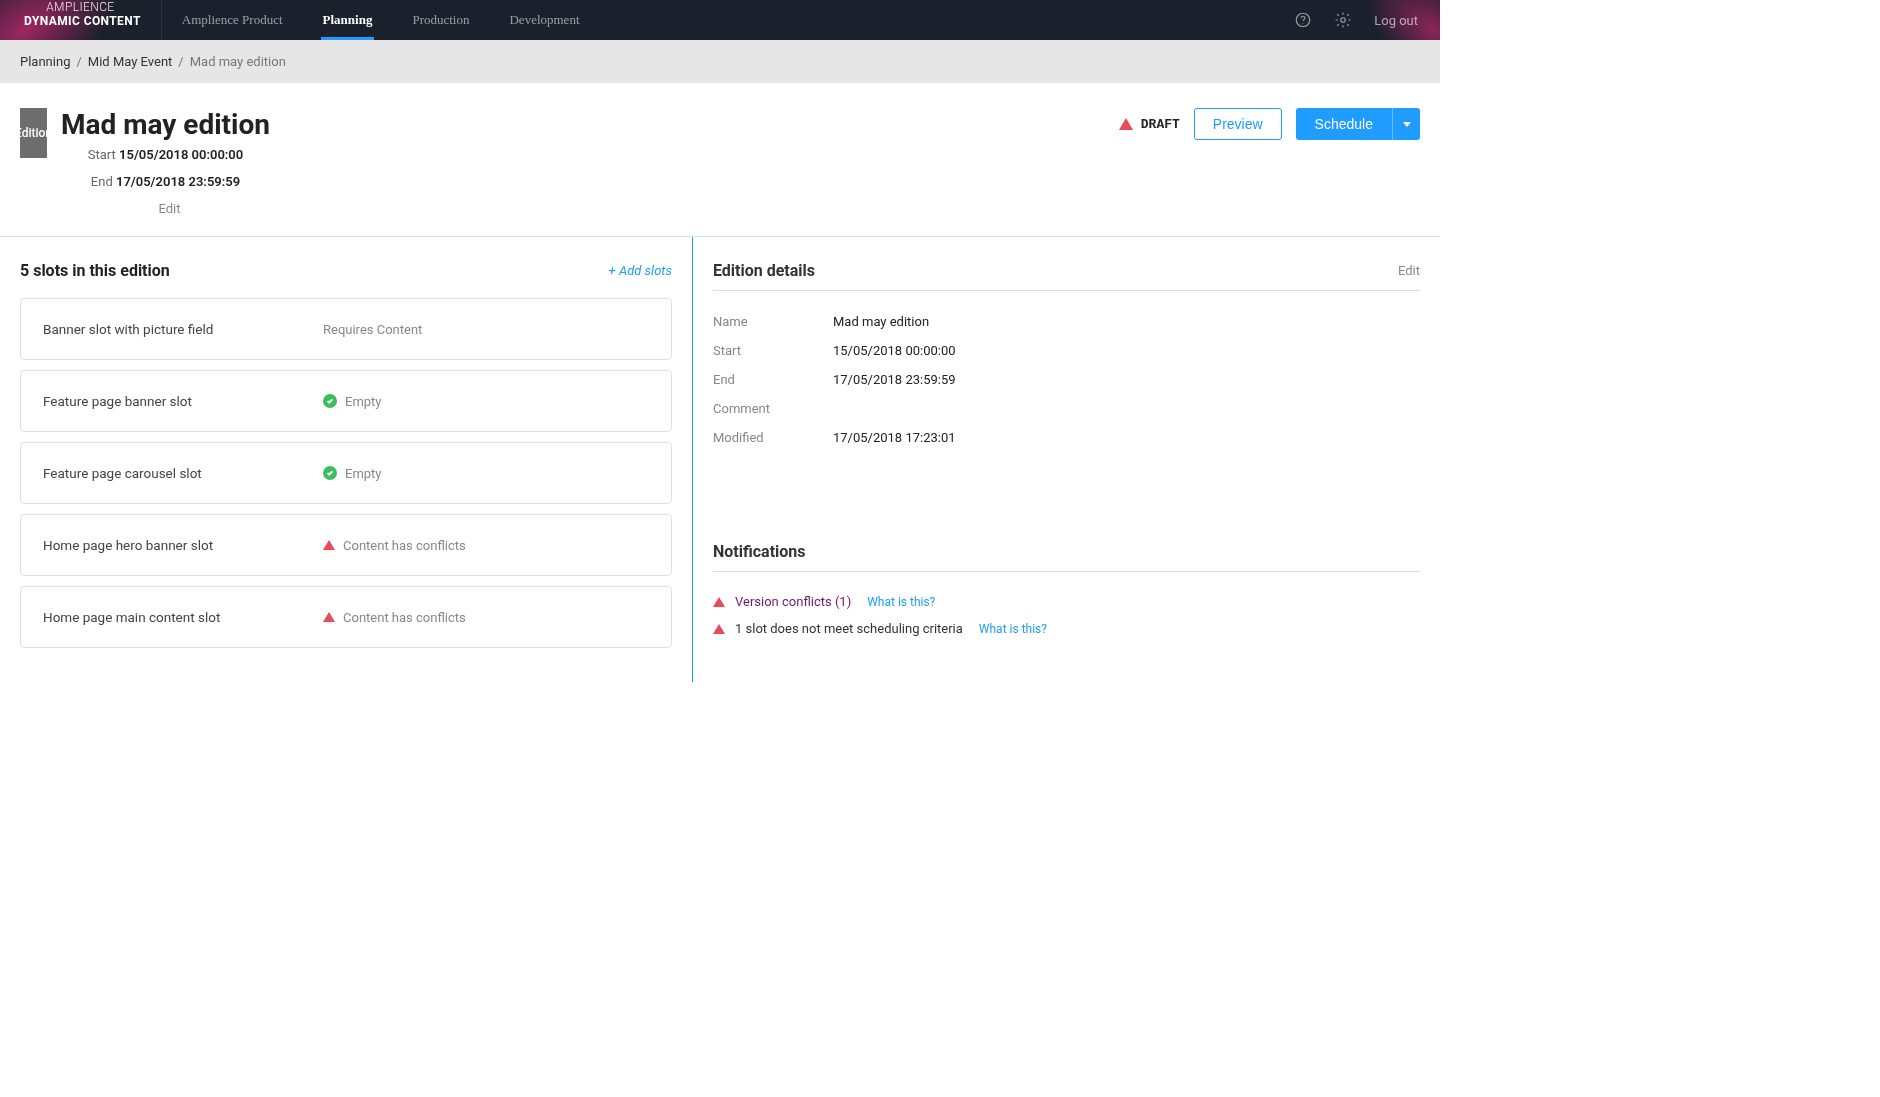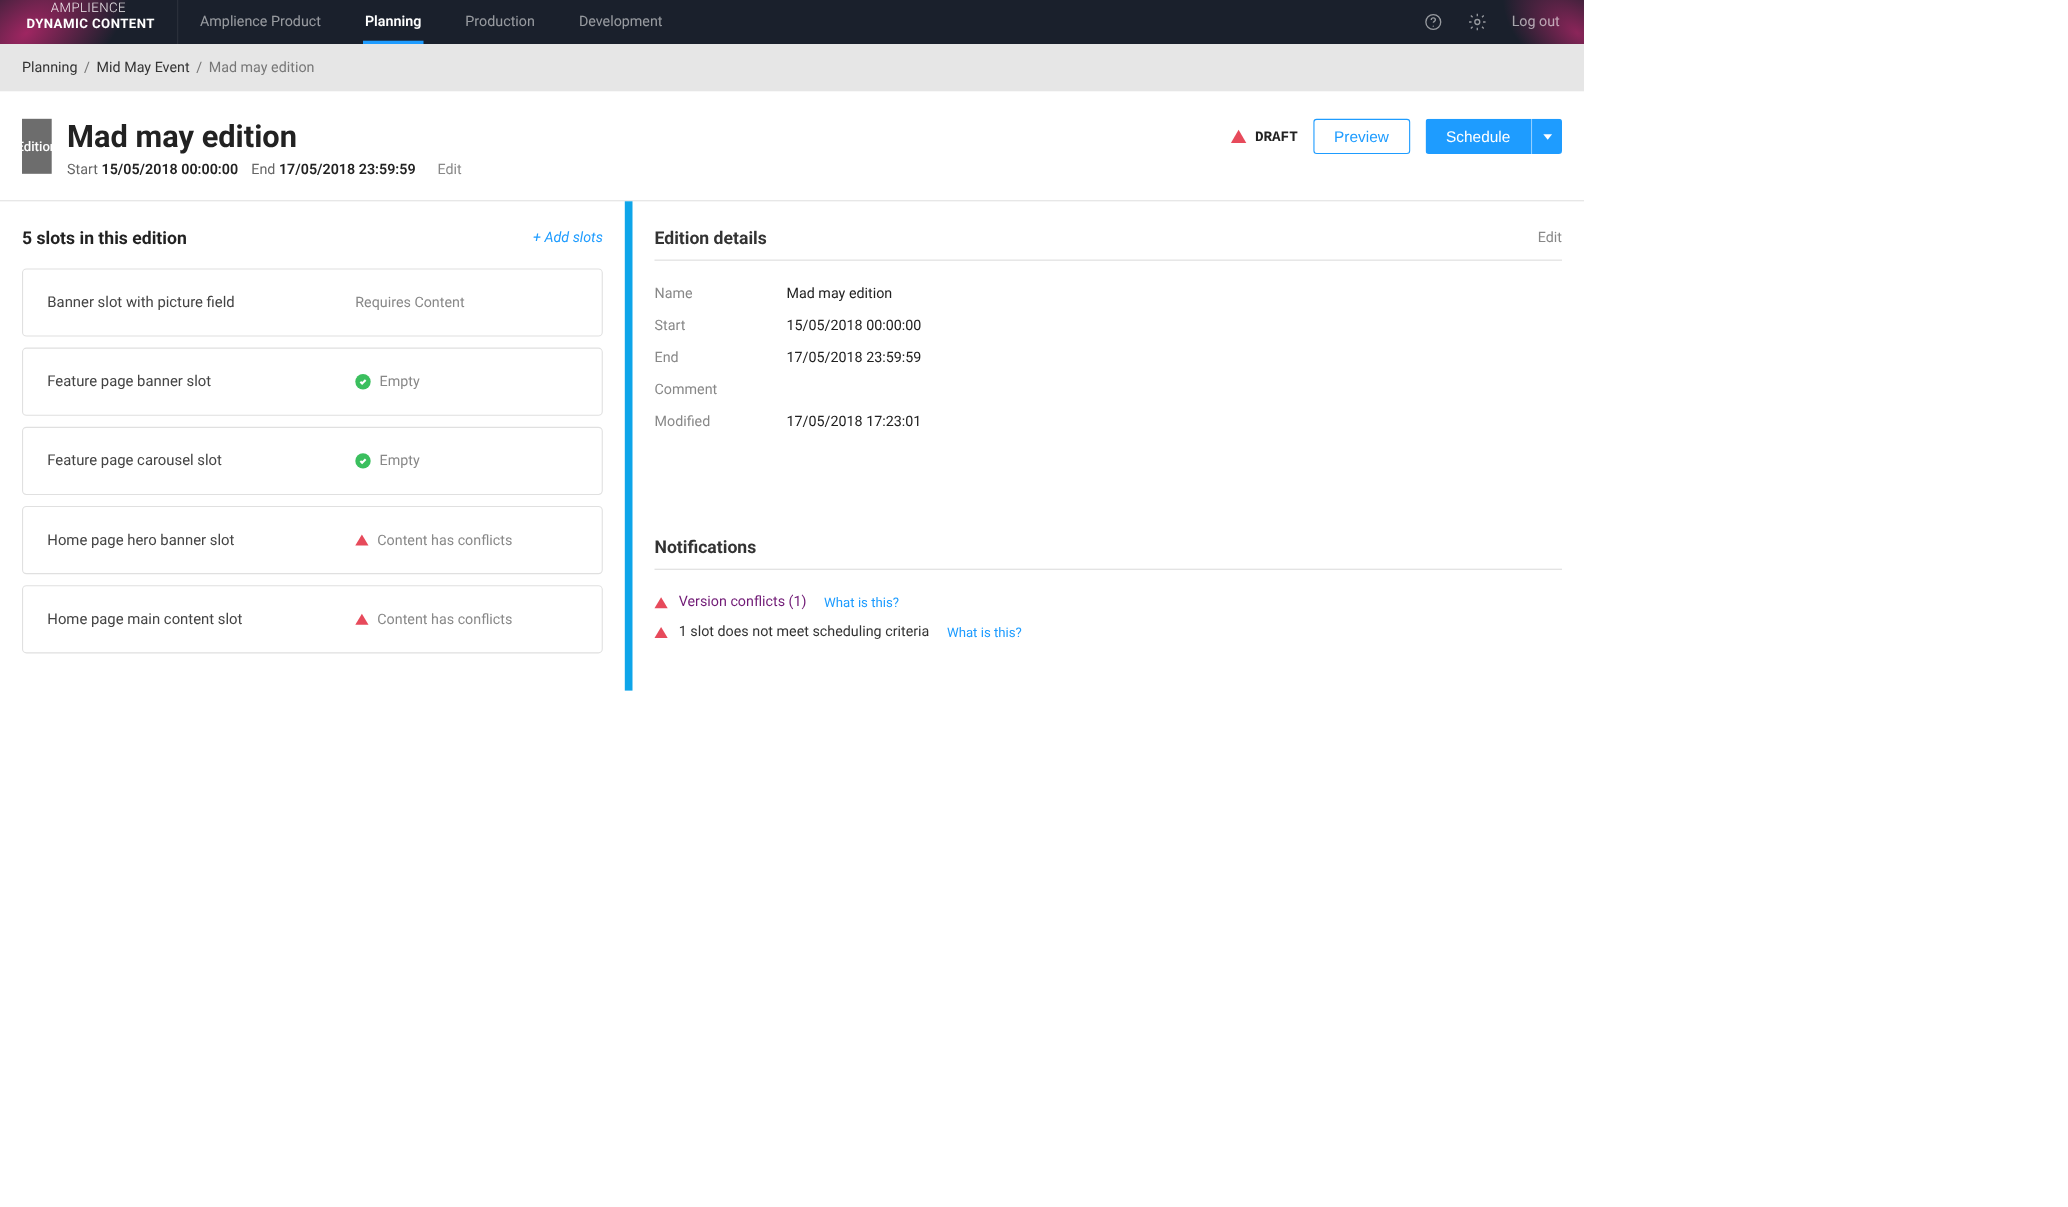--- a/index.html
+++ b/index.html
@@ -59,20 +59,21 @@
     z-index: 1;
   }
   .topnav-item {
     display: flex;
     align-items: center;
     padding: 0 20px;
     font-size: 13px;
     color: rgba(255,255,255,0.55);
     cursor: pointer;
     position: relative;
+    font-family: Liberation Serif, serif;
   }
   .topnav-item.active {
     color: #fff;
     font-weight: 600;
   }
   .topnav-item.active::after {
     content: "";
     position: absolute;
     left: 18px; right: 18px; bottom: 0;
     height: 3px;
@@ -109,21 +110,21 @@
     display:flex;
     align-items:flex-start;
     justify-content:space-between;
     border-bottom: 1px solid #e2e2e2;
   }
   .edition-left { display:flex; gap:14px; }
   .edition-badge {
     width:27px;height:50px;background:#6d6d6d;color:#fff;display:flex;align-items:center;justify-content:center;font-size:12px;font-weight:500;
   }
   .edition-title { font-size:28px;font-weight:700;color:#222; }
-  .edition-times { margin-top:6px; font-size:13px; color:#666; display:flex;gap:12px;align-items:center;}
+  .edition-times { margin-top:6px; font-size:13px; color:#666; display:flex;gap:12px;align-items:center;flex-direction:column;}
   .edition-times b { color:#222; font-weight:600; }
   .edition-edit-link { color:#888;cursor:pointer;margin-left:8px;font-size:13px; }
   
   .edition-right { display:flex; align-items:center; gap:14px; }
   .status-chip { display:flex;align-items:center;gap:8px;font-weight:700;color:#222;font-size:13px;font-family:Liberation Mono, monospace; }
   .tri-warn {
     width:0;height:0;border-left:7px solid transparent;border-right:7px solid transparent;border-bottom:12px solid #e74a5b;
   }
   .btn {
     padding: 7px 18px;
@@ -144,22 +145,22 @@
   }
   .caret-down {
     width:0;height:0;border-left:4px solid transparent;border-right:4px solid transparent;border-top:5px solid #fff;
   }
   
   
   .main {
     display:flex;
   }
   .col-left {
-    width:575px;
-    border-right:7px solid #0ea5e9;
+    width:693px;
+    border-right:1px solid #0ea5e9;
     padding:24px 20px;
   }
   .col-right {
     flex:1;
     padding:24px 20px;
   }
   .slots-header { display:flex;justify-content:space-between;align-items:center;margin-bottom:18px; }
   .slots-header h2 { font-size:16px;font-weight:700;color:#222; }
   .add-slots { color:#1e9cff;font-size:13px;cursor:pointer;font-style:italic; }
   

